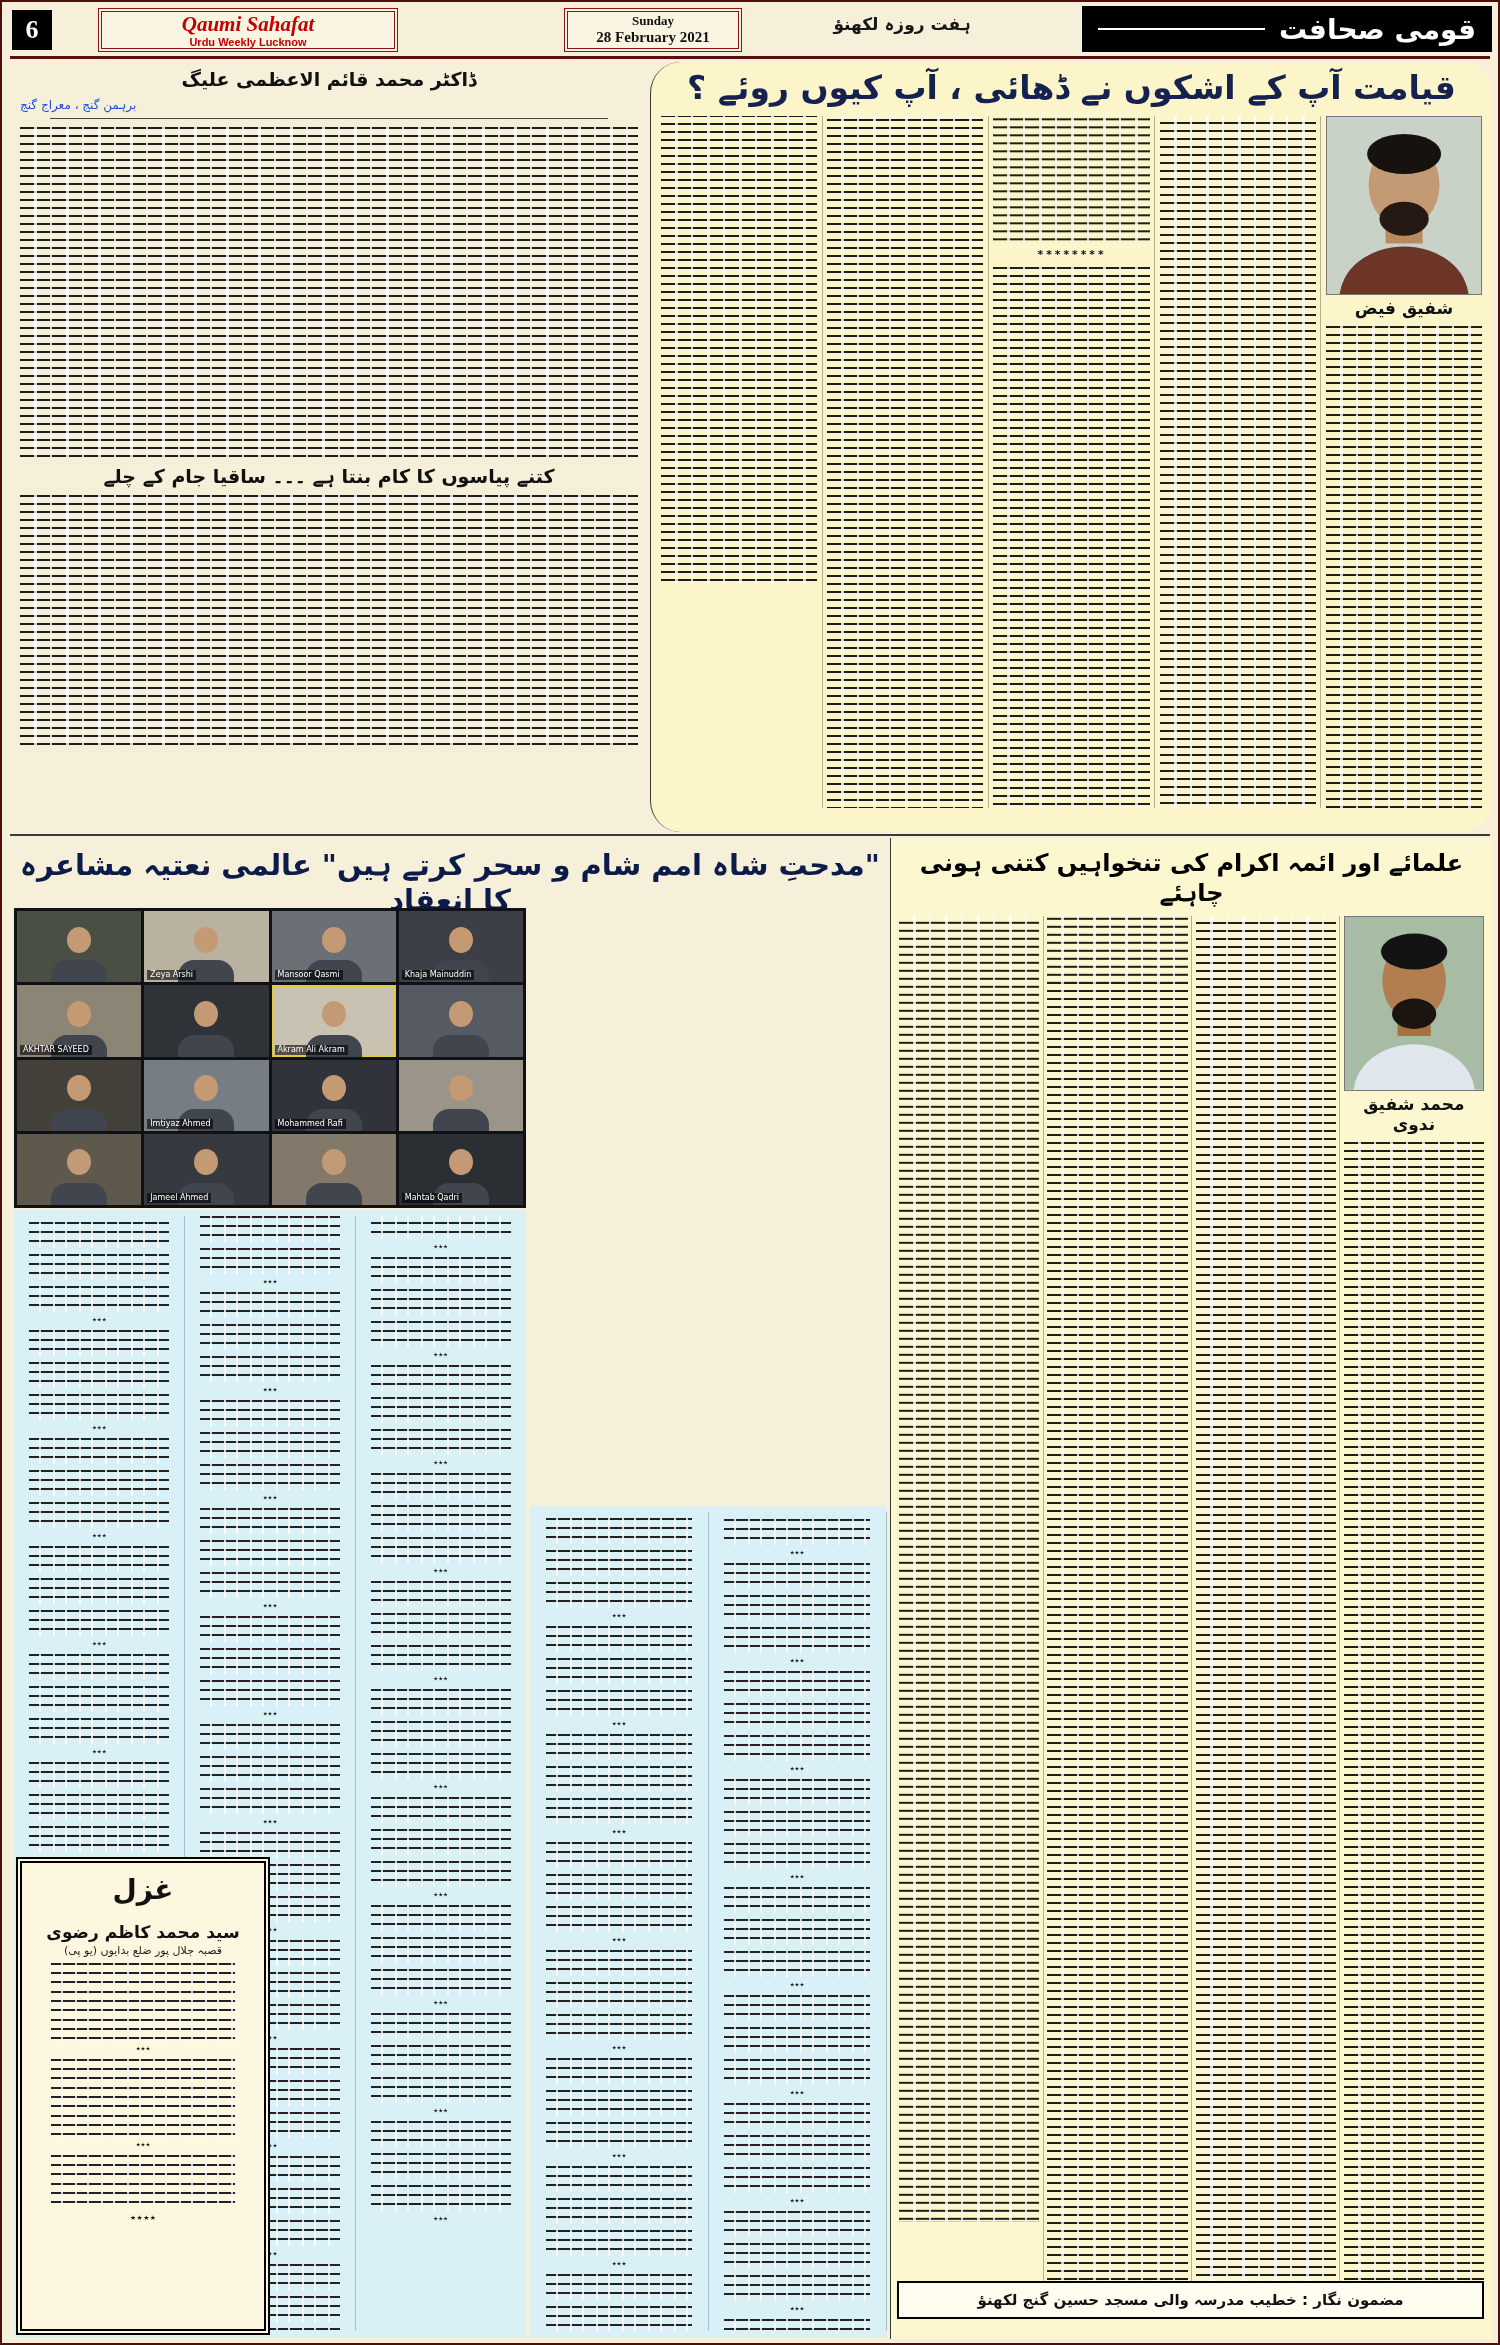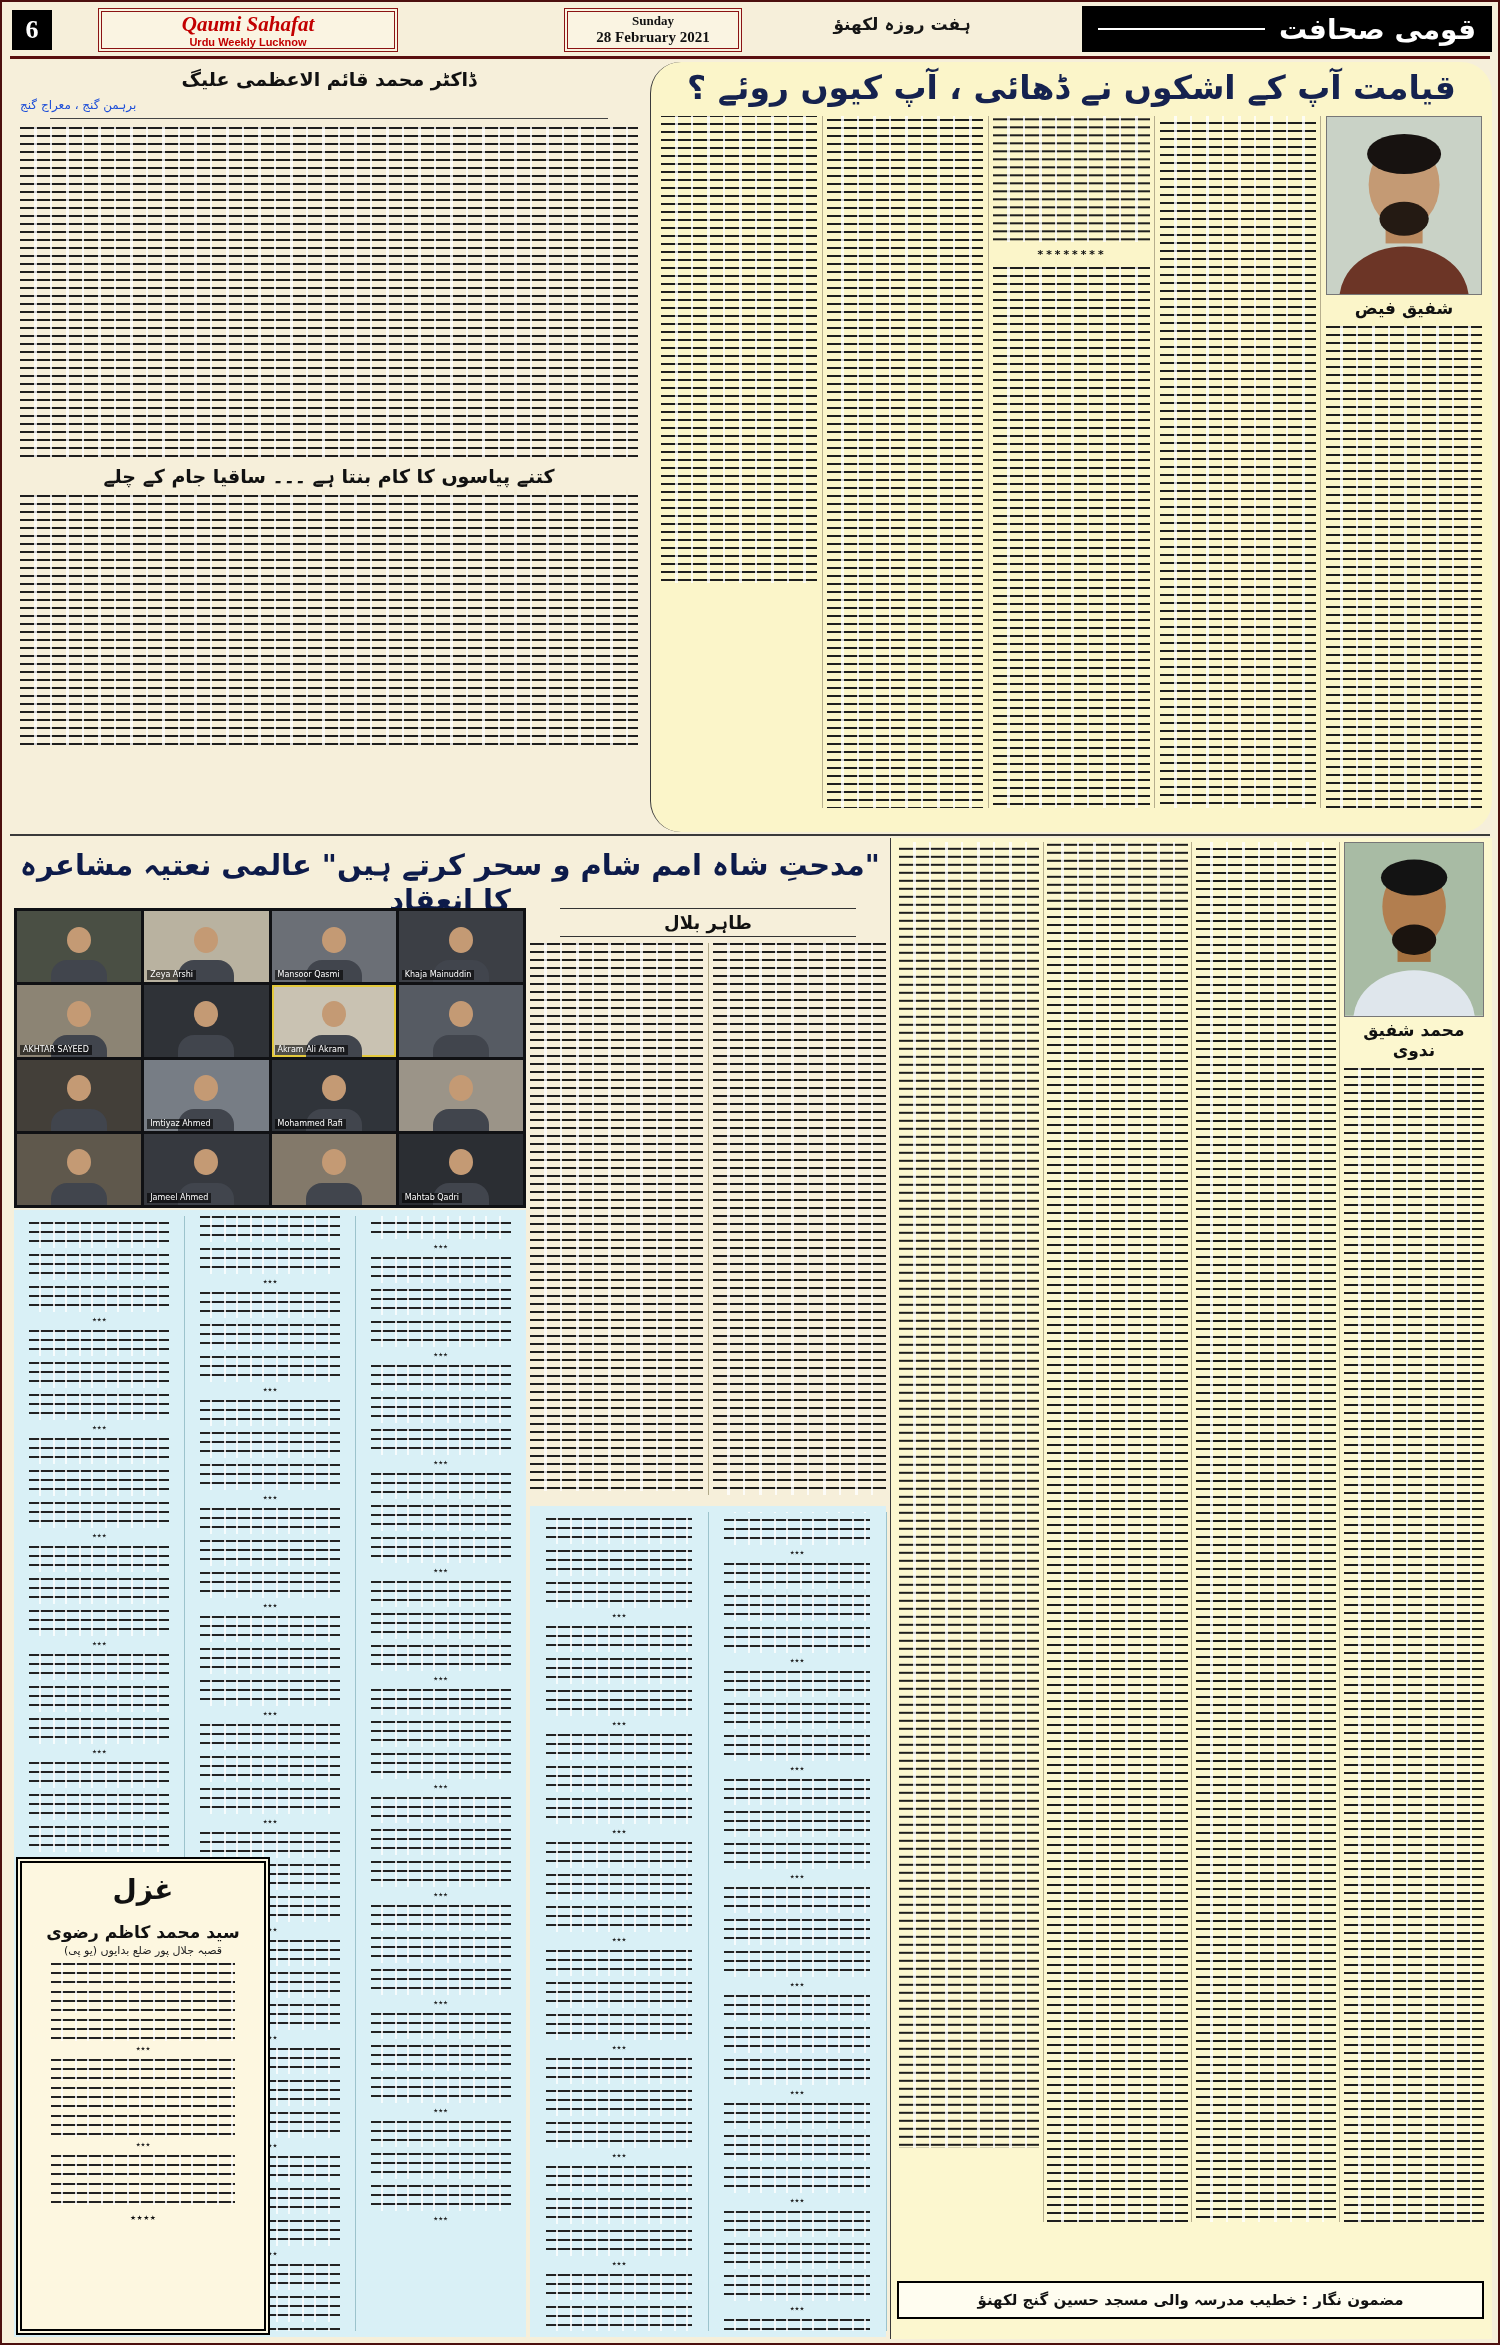--- a/index.html
+++ b/index.html
@@ -229,26 +229,20 @@
           <div class="t-head"></div>
           <div class="t-body"></div>
         </div>
       <div class="tile">
           <div class="t-head"></div>
           <div class="t-body"></div>
           <div class="tile-label">Mahtab Qadri</div>
         </div>
     </div>
 
-    <div class="prose-area">
-      <div class="byline3">طاہر بلال</div>
-      <div class="prose-cols">
-        <div class="tl" style="height:1100px"></div>
-      </div>
-    </div>
 
     <div class="poetry-left">
         <div class="cp"></div>
         <div class="cp"></div>
         <div class="cp"></div>
         <div class="cp-sep">٭٭٭</div>
         <div class="cp"></div>
         <div class="cp"></div>
         <div class="cp"></div>
         <div class="cp-sep">٭٭٭</div>
@@ -443,20 +437,21 @@
           <div class="cp"></div>
           <div class="cp-sep">٭٭٭</div>
           <div class="cp"></div>
           <div class="cp"></div>
         </div>
       <div class="stars">٭٭٭٭</div>
     </div>
   </section>
 
   <section class="art4">
+    <h4 dir="rtl">علمائے اور ائمہ اکرام کی تنخواہیں کتنی ہونی چاہئے</h4>
     <div class="cols">
       <div class="photo-frame">
         <svg viewBox="0 0 100 125">
           <rect width="100" height="125" fill="#a8bba4"></rect>
           <ellipse cx="50" cy="128" rx="44" ry="36" fill="#dfe6ec"></ellipse>
           <rect x="38" y="64" width="24" height="22" fill="#a5713f"></rect>
           <ellipse cx="50" cy="46" rx="23" ry="29" fill="#b27e4f"></ellipse>
           <ellipse cx="50" cy="25" rx="24" ry="13" fill="#131313"></ellipse>
           <ellipse cx="50" cy="70" rx="16" ry="11" fill="#1b140f"></ellipse>
         </svg>

